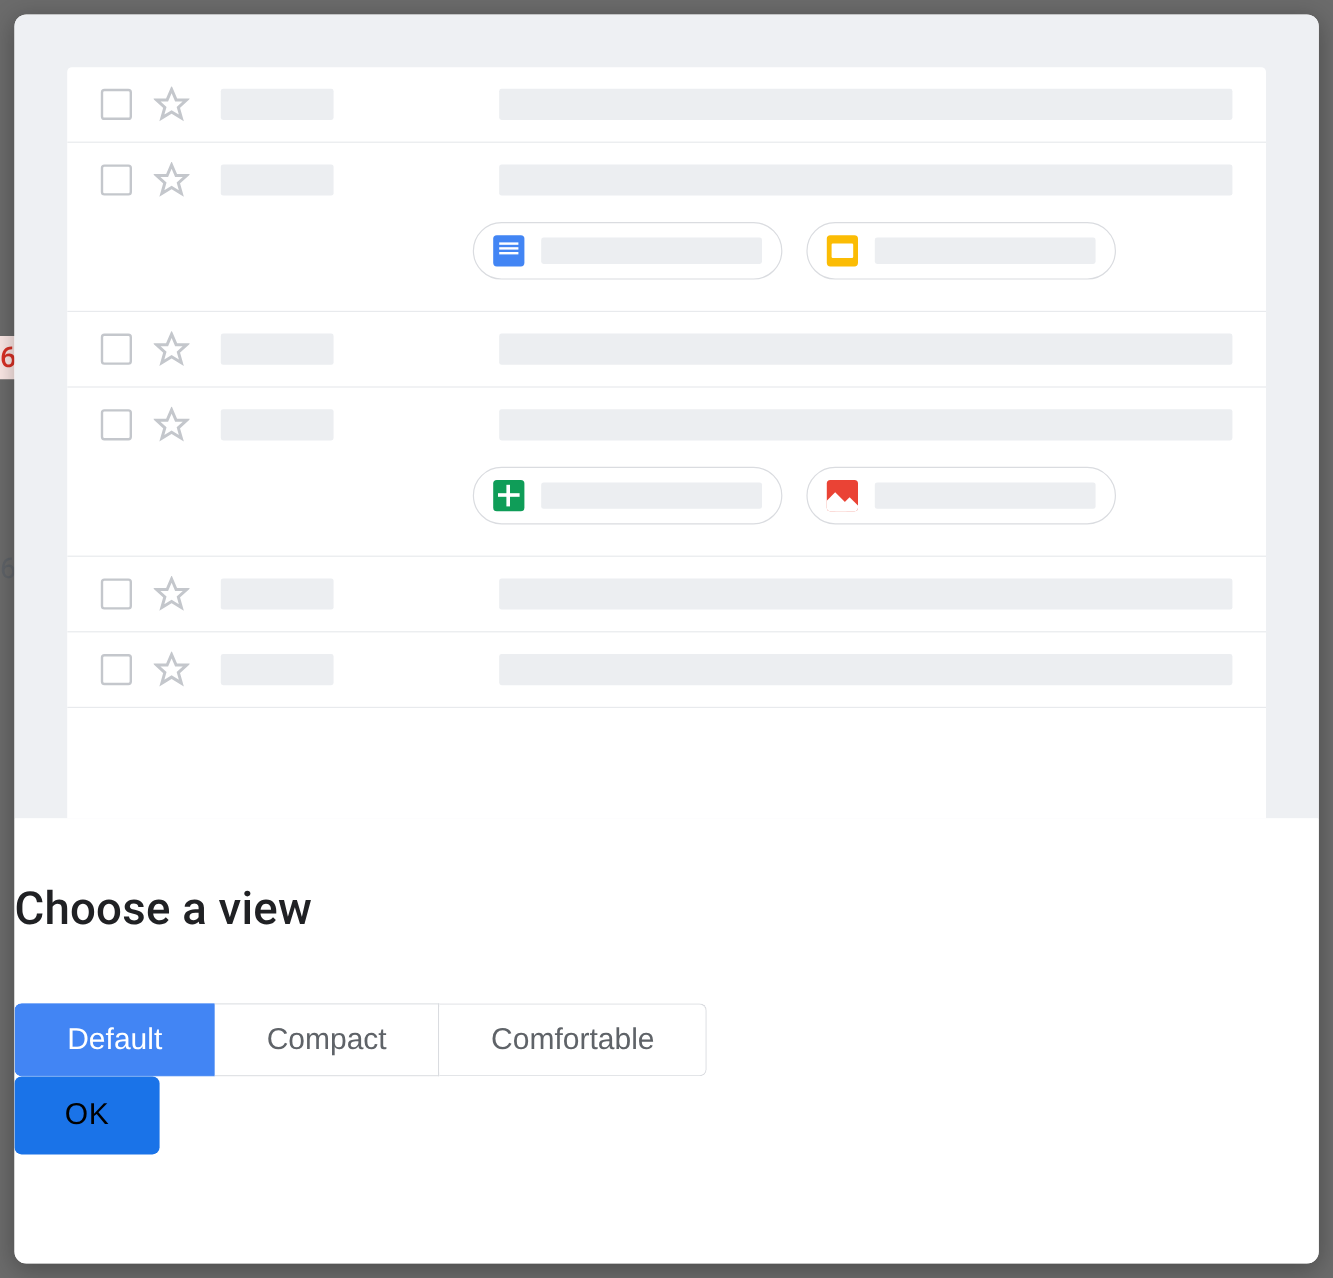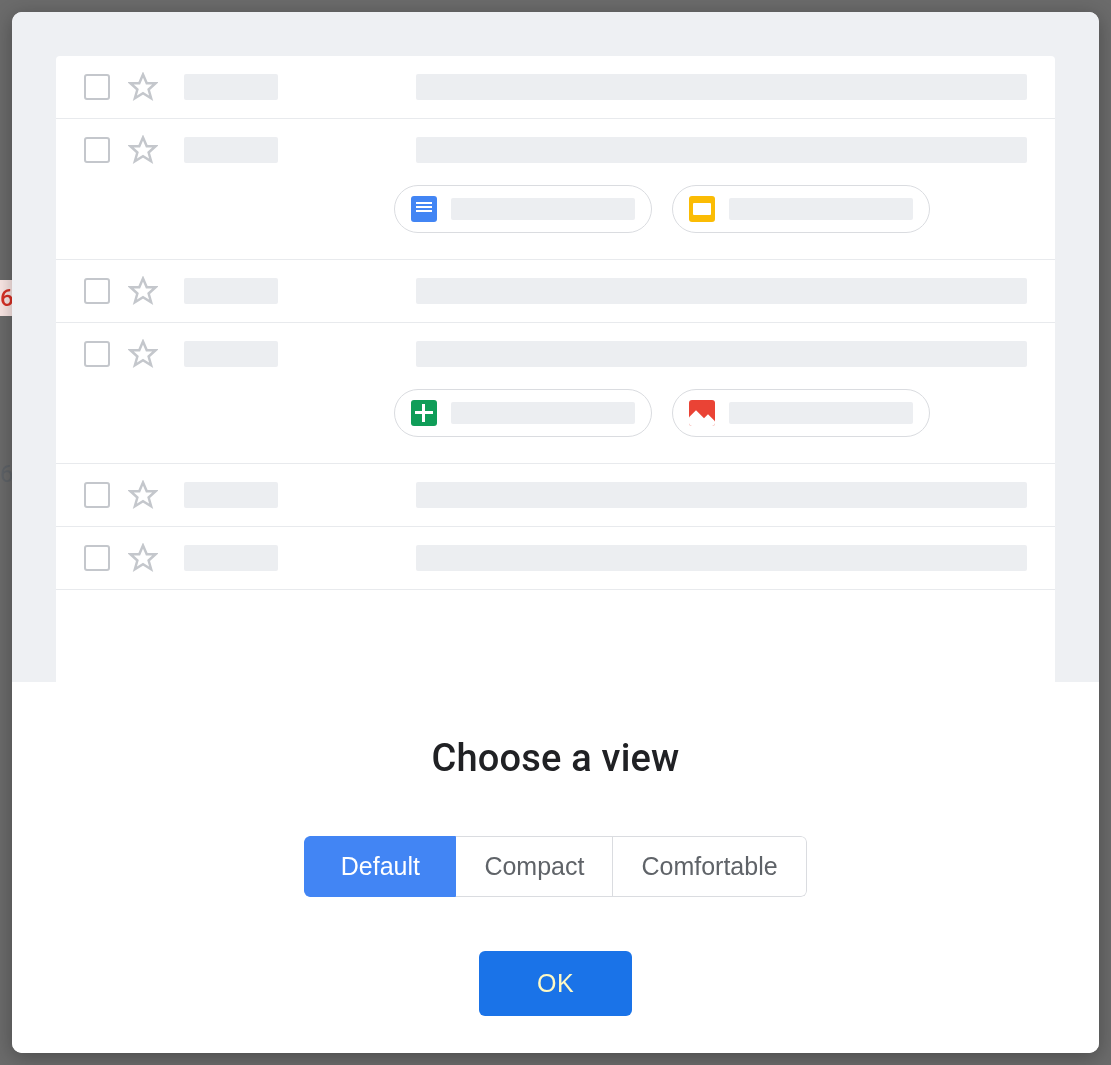--- a/index.html
+++ b/index.html
@@ -173,65 +173,64 @@
       height: 22px;
       background: #eceef1;
       border-radius: 2px;
       flex: 1;
     }
     .controls {
       background: #fff;
       flex: 1;
       display: flex;
       flex-direction: column;
-      align-items: center;
+      align-items: flex-start;
       padding-top: 54px;
     }
     .title {
       font-size: 38px;
       font-weight: 500;
       color: #202124;
       letter-spacing: 0.2px;
     }
     .seg-group {
       display: flex;
       margin-top: 56px;
       border-radius: 6px;
       overflow: hidden;
     }
     .seg {
       font-size: 25px;
       font-weight: 500;
-      padding: 15px 28px;
+      padding: 15px 43px;
       border: 1px solid #dadce0;
       background: #fff;
       color: #5f6368;
       cursor: pointer;
       min-width: 152px;
       text-align: center;
     }
     .seg + .seg {
       border-left: none;
     }
     .seg:first-child { border-radius: 6px 0 0 6px; }
     .seg:last-child { border-radius: 0 6px 6px 0; }
     .seg.active {
       background: #4285f4;
       color: #fff;
       border-color: #4285f4;
     }
     .ok-btn {
-      margin-top: 54px;
       background: #1a73e8;
-      color: #fef9c3;
+      color: #000000;
       font-size: 25px;
       font-weight: 500;
       border: none;
       border-radius: 6px;
-      padding: 18px 58px;
+      padding: 18px 42px;
       cursor: pointer;
       letter-spacing: 0.5px;
     }
     
     .bg-hint-left {
       position: absolute;
       left: 0;
       top: 280px;
       background: #fce8e6;
       color: #d93025;

